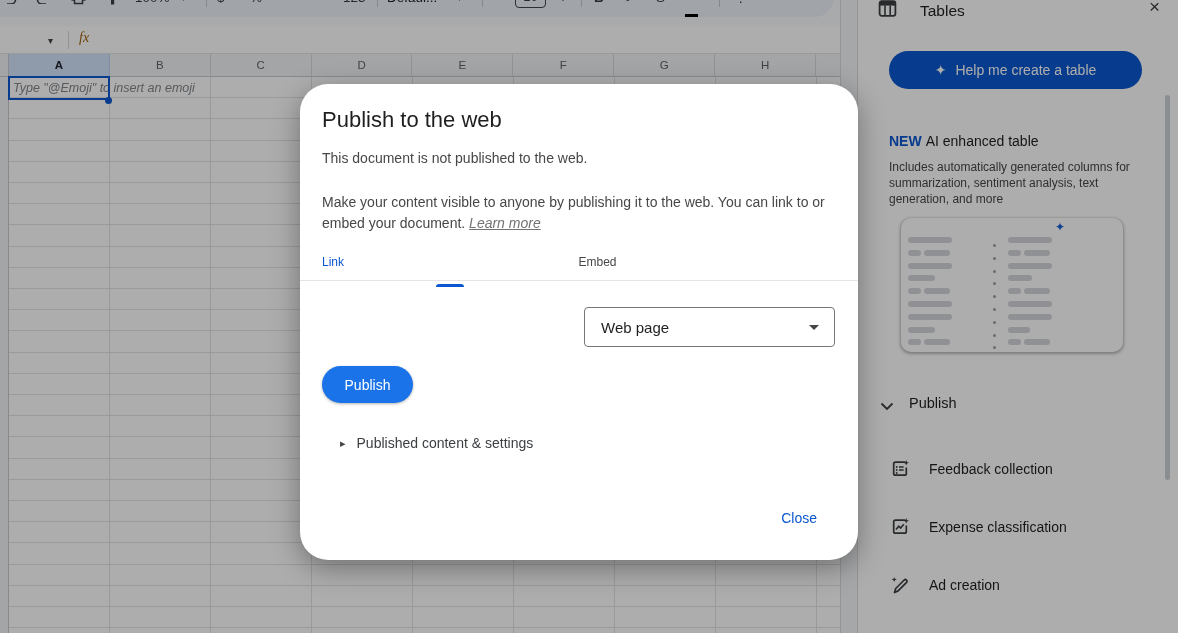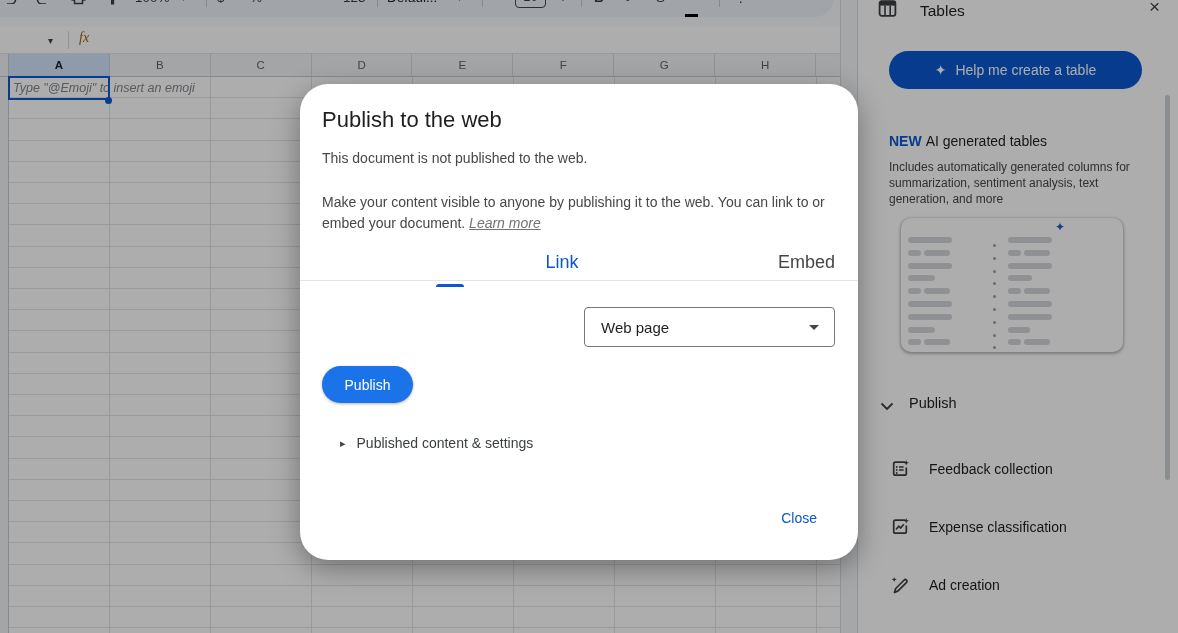--- a/index.html
+++ b/index.html
@@ -82,21 +82,21 @@
 
   
   #scrim { position:absolute; inset:0; background:rgba(0,0,0,0.32); z-index:5; }
   #dialog { position:absolute; left:300px; top:84px; width:558px; height:476px; background:#ffffff; border-radius:28px;
             box-shadow:0 8px 28px rgba(0,0,0,0.35); z-index:10; }
   #dlg-title { position:absolute; left:22px; top:23px; font-size:22px; font-weight:400; color:#1f1f1f; }
   #dlg-status { position:absolute; left:22px; top:66px; font-size:14px; color:#474747; }
   #dlg-body { position:absolute; left:22px; top:108px; width:503px; font-size:14px; line-height:21px; color:#474747; }
   #dlg-body a { color:#737373; text-decoration:underline;font-style:italic; }
   #tabs { position:absolute; left:22px; top:160px; width:513px; height:36px; display:flex; }
-  .tab { flex:1; display:flex; align-items:center; justify-content:flex-end; font-size:18px; font-weight:500; color:#444746; position:relative; }
+  .tab { flex:1; display:flex; align-items:center; justify-content:flex-start; font-size:12px; font-weight:500; color:#444746; position:relative; }
   .tab.active { color:#0b57d0; }
   #tab-indicator { position:absolute; left:50%; transform:translateX(-50%); bottom:-7px; width:28px; height:3px;
                    border-radius:3px 3px 0 0; background:#0b57d0; }
   #tabs-divider { position:absolute; left:0; top:196px; width:558px; height:1px; background:#e3e5e8; }
   .dropdown { position:absolute; top:223px; height:40px; border:1px solid #747775; border-radius:4px;
               display:flex; align-items:center; padding-left:16px; font-size:15px; color:#1f1f1f; background:#fff; }
   #dd-content { left:22px; width:251px; } #dd-format { left:284px; width:251px; }
   .dd-caret { position:absolute; right:15px; top:17px; width:0; height:0;
               border-left:5px solid transparent; border-right:5px solid transparent; border-top:5.5px solid #444746; }
   #publish-btn { position:absolute; left:22px; top:282px; width:91px; height:37px; border-radius:18.5px; border:none;
@@ -209,21 +209,21 @@
       <span id="sb-title">Tables</span>
       <span id="sb-close">×</span>
     </div>
 
     <button id="cta">
       <span class="spark">✦</span>
       <span>Help me create a table</span>
     </button>
 
     <div id="new-line">
-      <span id="new-badge">NEW</span><span>AI generated tables</span>
+      <span id="new-badge">NEW</span><span>AI enhanced table</span>
     </div>
     <div id="new-desc">Includes automatically generated columns for summarization, sentiment analysis, text generation, and more</div>
 
     <div id="illu-card">
       <span id="illu-spark">✦</span>
       <div id="illu-rows">
           <div class="illu-row">
             <span class="c1">
               <span class="gbar" style="width:100%"></span>
             </span>

